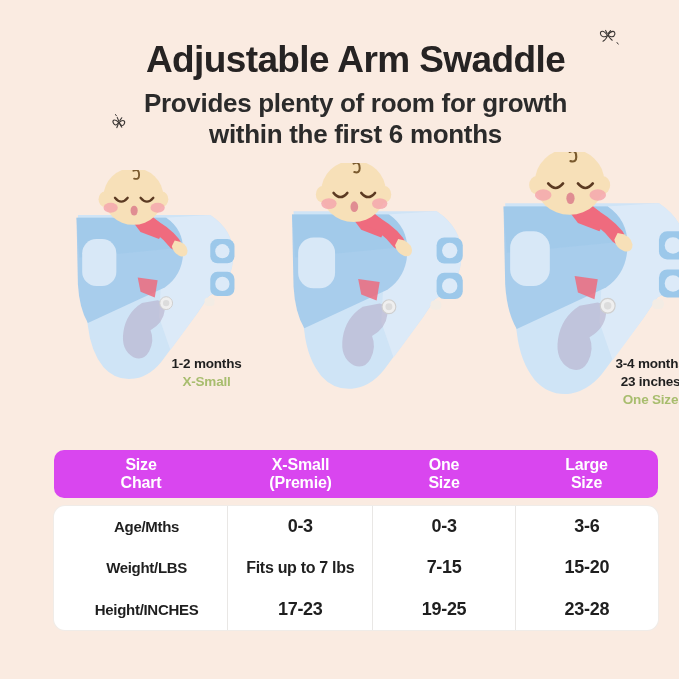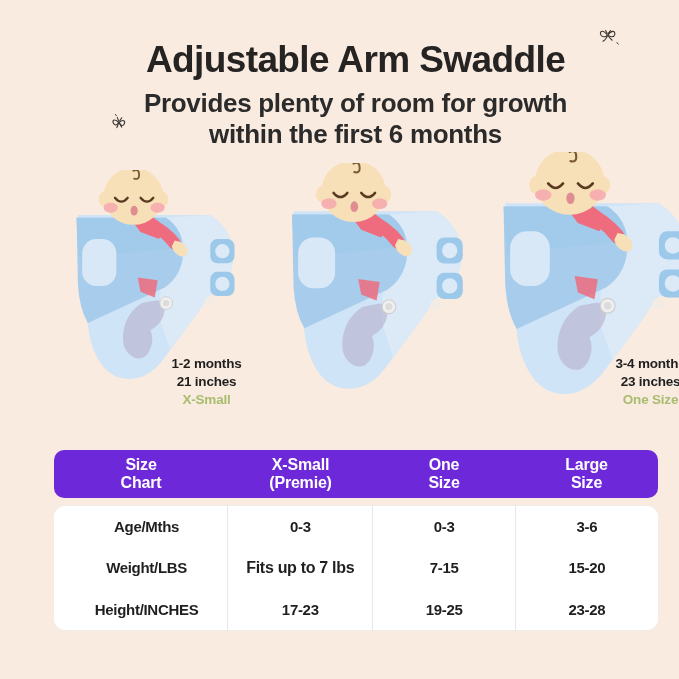--- a/index.html
+++ b/index.html
@@ -43,21 +43,21 @@
 
   .caption{position:absolute;text-align:center;line-height:1.32;}
   .cap-1{left:112px;top:205px;width:125px;}
   .cap-2{left:330px;top:205px;width:125px;}
   .cap-months,.cap-inches{font-size:13.5px;font-weight:bold;color:#1f1f1f;letter-spacing:-0.2px;}
   .cap-size{font-size:13.5px;font-weight:bold;color:#a8bd6e;letter-spacing:-0.2px;}
 
   
   .table-wrap{position:absolute;left:38px;top:450px;width:604px;}
   .thead{
-    background:#6d28d9;border-radius:10px;
+    background:#d946ef;border-radius:10px;
     height:48px;display:flex;align-items:center;
   }
   .th{
     flex:0 0 auto;text-align:center;color:#ffffff;
     font-size:16px;font-weight:bold;line-height:1.14;letter-spacing:-0.2px;
   }
   .th-0{width:174px;}
   .th-1{width:145px;}
   .th-2{width:142px;}
   .th-3{width:143px;}
@@ -71,21 +71,21 @@
     display:flex;flex-direction:column;justify-content:center;
     border-right:1px solid #e9e7e5;
   }
   .tcol:last-child{border-right:none;}
   .tc-0{width:174px;}
   .tc-1{width:145px;}
   .tc-2{width:142px;}
   .tc-3{width:143px;}
   .td{
     height:41.3px;display:flex;align-items:center;justify-content:center;
-    font-size:15px;font-weight:bold;color:#1f1f1f;letter-spacing:-0.3px;
+    font-size:18px;font-weight:bold;color:#1f1f1f;letter-spacing:-0.3px;
     text-align:center;
   }
   .td-lbl{font-size:15px;padding-left:12px;}
   .td-small{font-size:16px;}
 </style>
 </head>
 <body>
 
 <div id="root">
 
@@ -178,21 +178,20 @@
           <path d="M116 38 q9 11 18 0" fill="none" stroke="#5b3a22" stroke-width="3.2" stroke-linecap="round"></path>
 
           <ellipse cx="74" cy="52" rx="10" ry="7" fill="#f4a7ad" opacity="0.85"></ellipse>
           <ellipse cx="140" cy="52" rx="10" ry="7" fill="#f4a7ad" opacity="0.85"></ellipse>
 
           <ellipse cx="107" cy="56" rx="5" ry="7" fill="#e08d92"></ellipse>
         </svg>
       </div>
       <div class="caption cap-1">
         <div class="cap-months">1-2 months</div>
-        <div class="cap-inches">21 inches</div>
         <div class="cap-size">X-Small</div>
       </div>
     </div>
 
     <div class="swaddle-cell cell-2">
       <div class="fig fig-2">
         <svg width="200" height="232" viewBox="0 0 260 300">
           <path d="M28 62 L214 62 Q250 86 246 126 Q242 162 212 176 L196 200
                    Q172 232 150 262 Q132 288 108 292 Q82 296 64 276
                    Q46 254 42 218 L32 150 Z" fill="#cfe4f6"></path>

